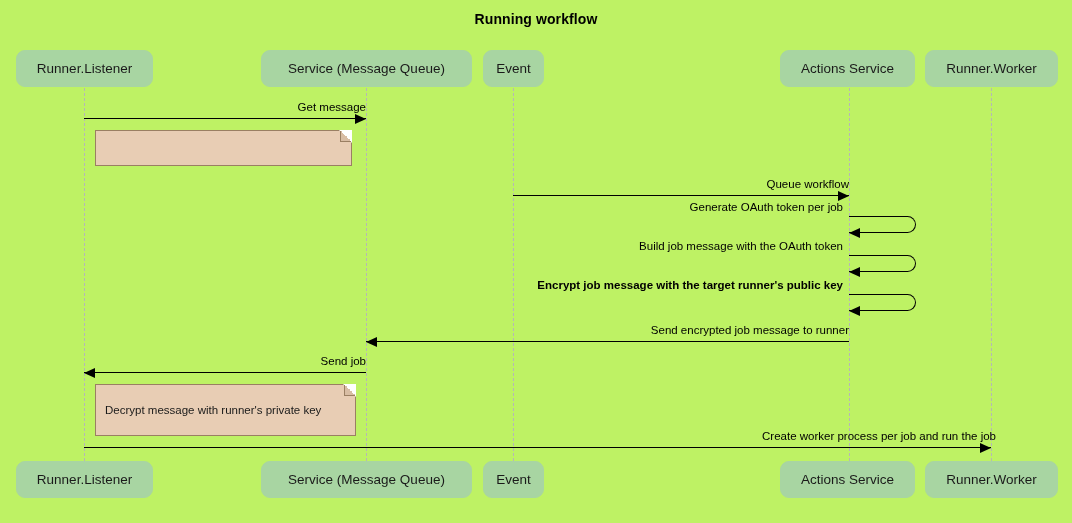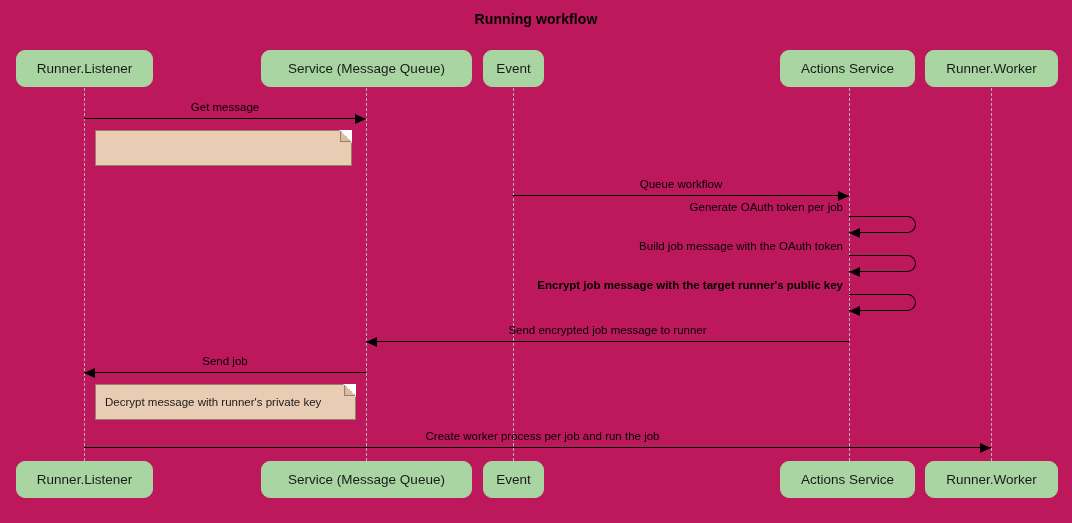--- a/index.html
+++ b/index.html
@@ -8,21 +8,21 @@
     background: #ffffff;
   }
   body {
     font-family: "Liberation Sans", sans-serif;
     -webkit-font-smoothing: antialiased;
   }
   #canvas {
     position: relative;
     width: 1072px;
     height: 523px;
-    background: #be185d;
+    background: #bef264;
     overflow: hidden;
   }
   .diagram-title {
     position: absolute;
     left: 0;
     top: 11px;
     width: 1072px;
     text-align: center;
     font-size: 14px;
     font-weight: bold;
@@ -69,21 +69,21 @@
   .arrowhead.right {
     border-left: 11px solid #000000;
   }
   .arrowhead.left {
     border-right: 11px solid #000000;
   }
   .msg-label {
     position: absolute;
     font-size: 11.5px;
     color: #000000;
-    text-align: center;
+    text-align: right;
     white-space: nowrap;
   }
   
   .selfloop {
     position: absolute;
     box-sizing: border-box;
     border: 1.6px solid #000000;
     border-left: none;
     border-top-right-radius: 9px;
     border-bottom-right-radius: 9px;
@@ -189,21 +189,21 @@
       <div class="msg" style="left: 84px; width: 907px; top: 447px;"></div>
       <div class="arrowhead right" style="top: 442.8px; left: 980px;"></div>
       <div class="msg-label" style="left: 89px; width: 907px; top: 430px;">Create worker process per job and run the job</div>
     </div>
 
   <div id="notes">
       <div class="note" style="left: 95px; top: 130px; width: 257px; height: 36px;">
         <div class="note-fold-cut"></div>
         <div class="note-fold"></div>
       </div>
-      <div class="note" style="left: 95px; top: 384px; width: 261px; height: 36px;">
+      <div class="note" style="left: 95px; top: 384px; width: 261px; height: 52px;">
         <span>Decrypt message with runner's private key</span>
         <div class="note-fold-cut"></div>
         <div class="note-fold"></div>
       </div>
     </div>
 
   <div id="participants-bottom">
       <div class="participant" style="left: 16px; width: 137px; top: 461px;">
         <span>Runner.Listener</span>
       </div>

